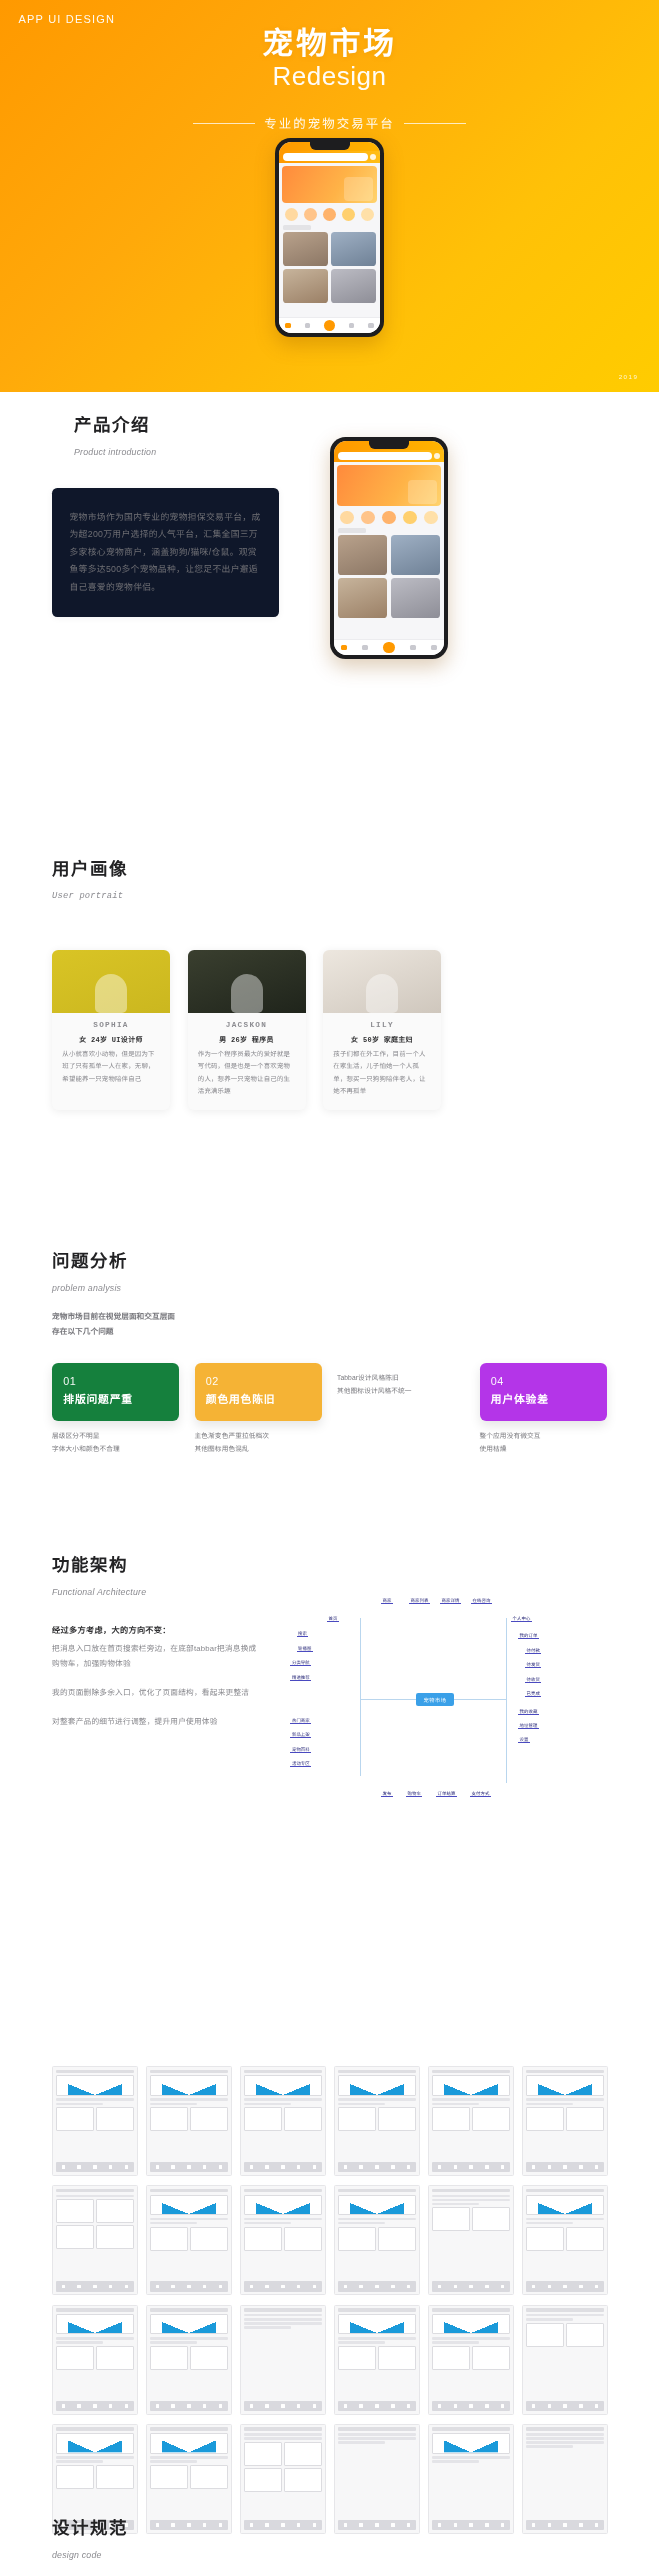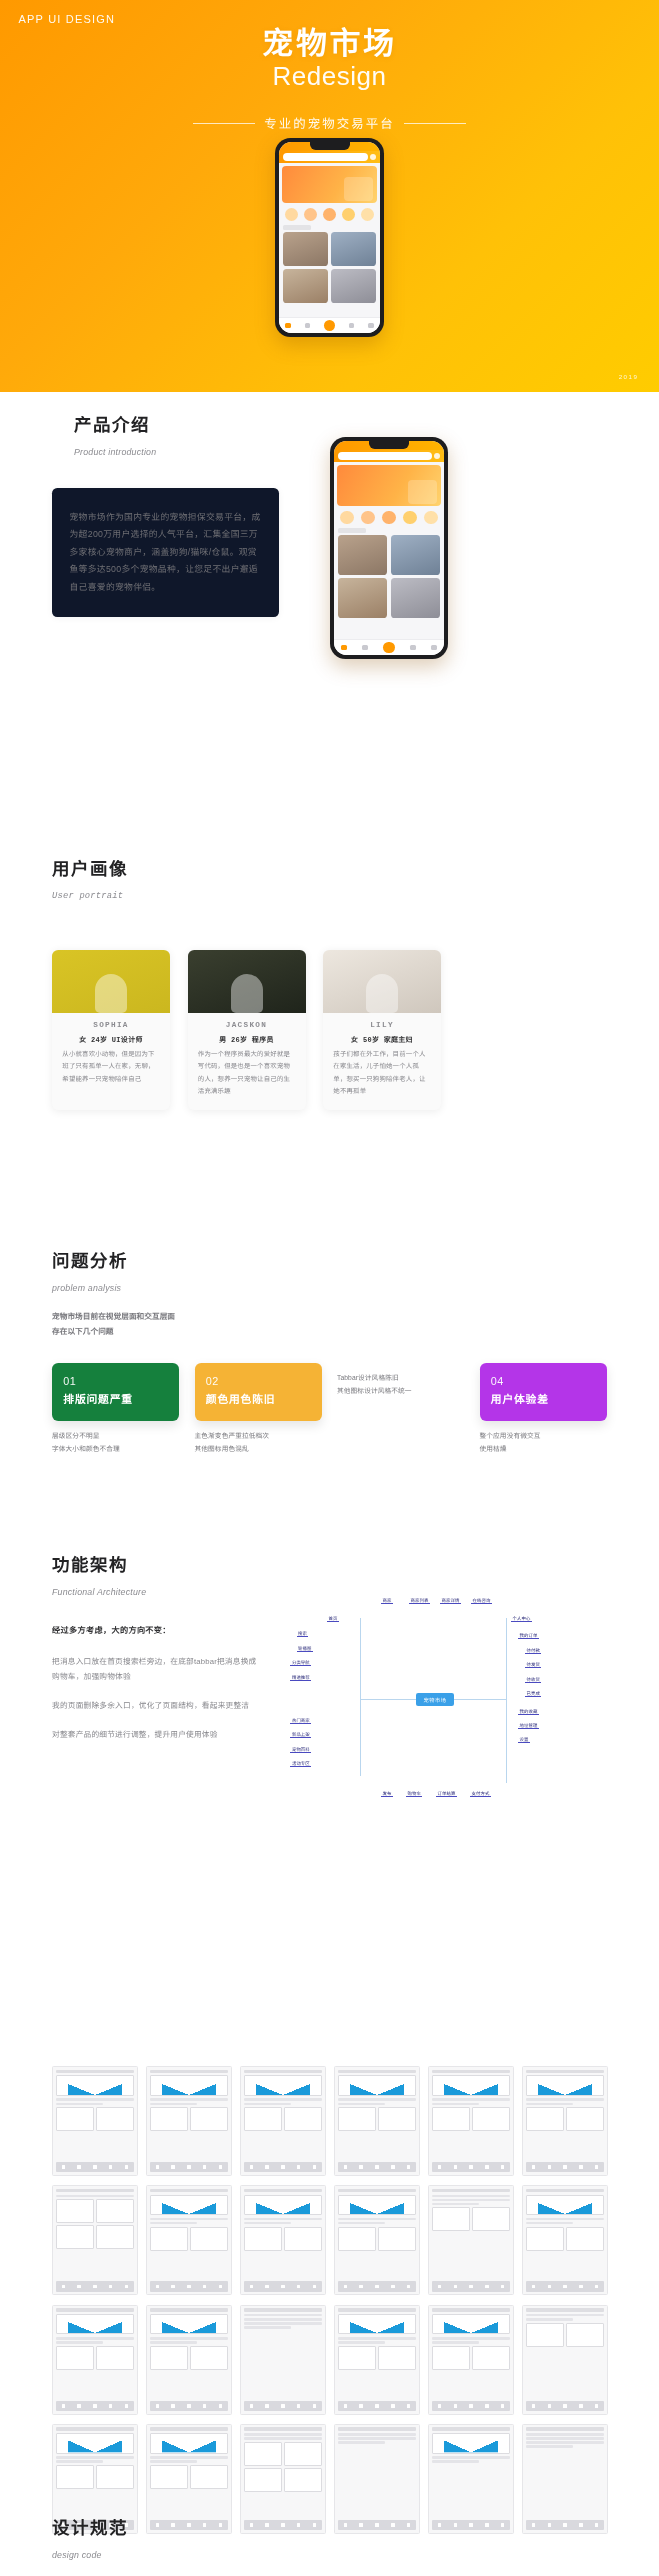--- a/index.html
+++ b/index.html
@@ -149,21 +149,21 @@
     height:58px;border-radius:6.2px;padding:13.4px 11.3px 0;color:#fff;
     box-shadow:0 4.1px 10.3px rgba(0,0,0,.10);
   }
   .prob-num{font-size:10.8px;font-weight:300;opacity:.95;letter-spacing:0.5px;line-height:1.1;}
   .prob-name{font-size:10.8px;font-weight:bold;letter-spacing:0.8px;margin-top:2.1px;}
   .prob-cap{font-size:6.7px;line-height:1.9;color:#77777c;margin-top:9.3px;letter-spacing:0.1px;}
 
   
   .fa-body{position:absolute;left:52px;top:72px;width:206px;}
   .fa-strong{font-size:8.2px;font-weight:bold;color:#313133;letter-spacing:0.3px;}
-  .fa-p{font-size:7.7px;line-height:2.0;color:#87878c;margin-top:19px;letter-spacing:0.2px;}
+  .fa-p{font-size:7.7px;line-height:2.0;color:#87878c;margin-top:6px;letter-spacing:0.2px;}
   .fa-p.sp{margin-top:13.4px;}
   .fa-map{
     position:absolute;left:278px;top:36px;width:330px;height:227px;
   }
   .fa-node{
     position:absolute;font-size:4.4px;color:#2c2c7a;background:#fff;
     border-bottom:0.5px solid #4a4ac0;padding:0.5px 1.5px;white-space:nowrap;letter-spacing:0.1px;
   }
   .fa-hub{
     position:absolute;left:138px;top:106px;width:38px;height:13.4px;border-radius:2.1px;

